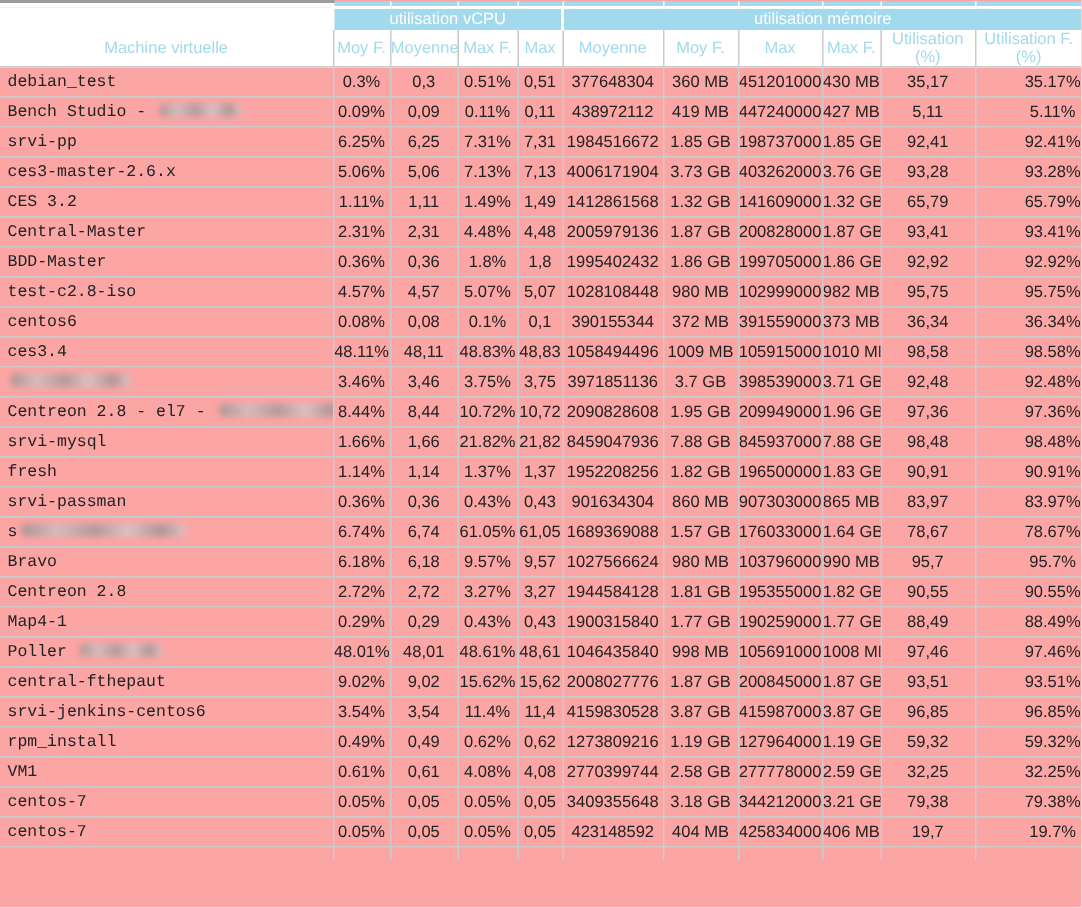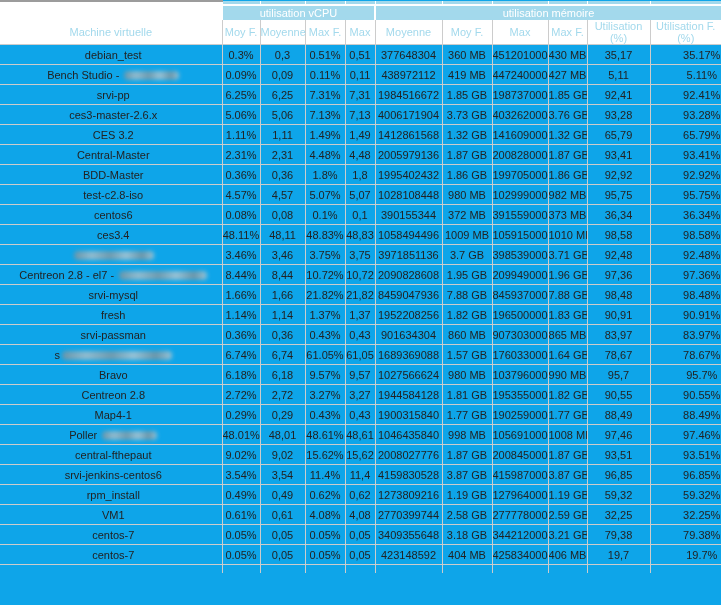--- a/index.html
+++ b/index.html
@@ -1,21 +1,21 @@
 <!DOCTYPE html>
 <html><head>
 <meta charset="utf-8">
 <style>
   html, body { margin: 0; padding: 0; background: #ffffff; }
   .viewport {
     position: relative;
     width: 721px;
     height: 605px;
     overflow: hidden;
-    background: #0ea5e9;
+    background: #fca5a5;
     font-family: "Liberation Sans", sans-serif;
   }
   table.report {
     border-collapse: collapse;
     table-layout: fixed;
     width: 721px;
   }
   
   tr.cutoff-row { height: 4px; }
   tr.cutoff-row td { padding: 0; }
@@ -60,21 +60,21 @@
     padding: 0;
     font-size: 11px;
     color: #222222;
     vertical-align: middle;
     border-right: 1px solid #cccccc;
     border-bottom: 1px solid #cccccc;
     overflow: hidden;
     white-space: nowrap;
   }
   tbody td:last-child { border-right: none; padding-left: 32px; }
-  td.name-cell { text-align: center; padding-left: 5px; }
+  td.name-cell { text-align: left; padding-left: 5px; font-family: Liberation Mono, monospace; }
   td.num-cell  { text-align: center; }
   tr.partial-row { height: 8px; }
   tr.partial-row td { border-bottom: none; }
   
   .redacted {
     display: inline-block;
     height: 9px;
     vertical-align: middle;
     margin-left: 2px;
     border-radius: 4px;

